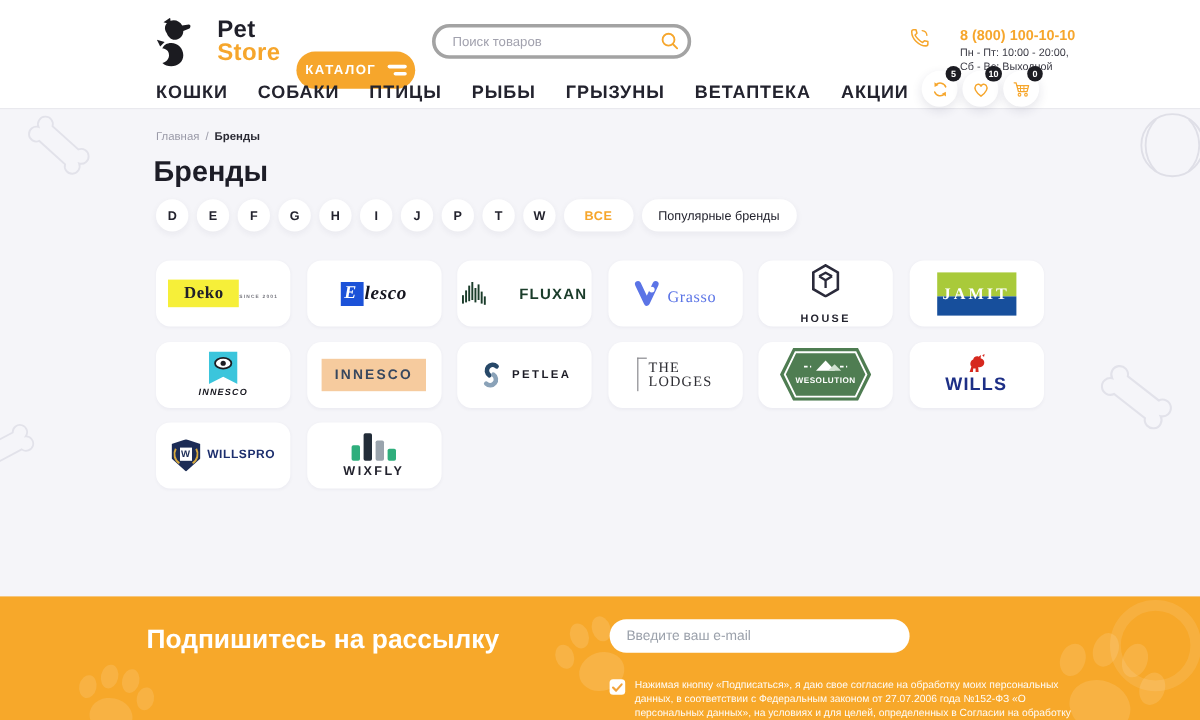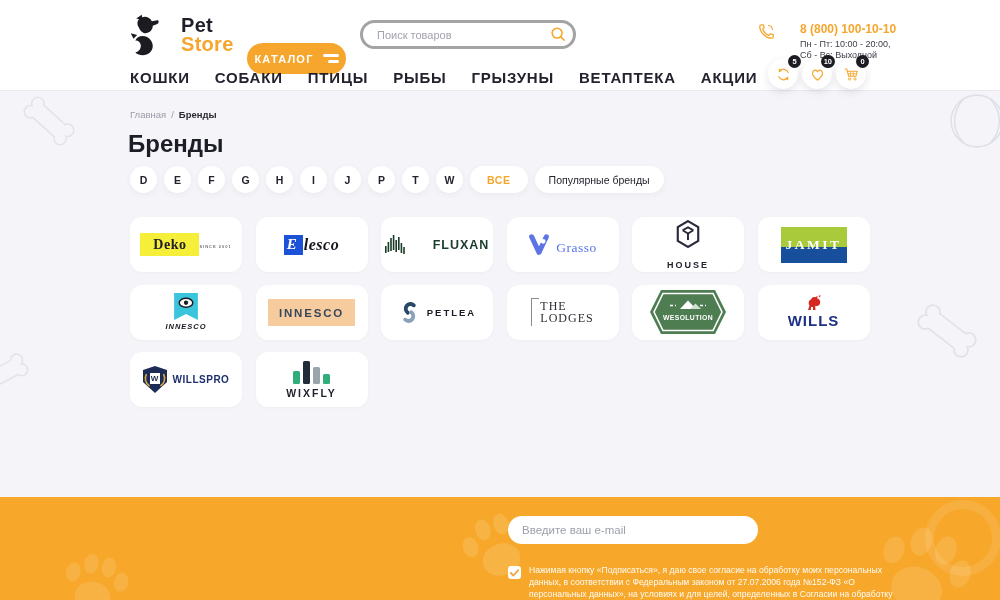--- a/index.html
+++ b/index.html
@@ -392,20 +392,21 @@
           <ellipse cx="8" cy="16" rx="3.6" ry="4.8"></ellipse>
           <ellipse cx="16" cy="10" rx="3.6" ry="5"></ellipse>
           <ellipse cx="25" cy="10" rx="3.6" ry="5"></ellipse>
           <ellipse cx="32.5" cy="16" rx="3.6" ry="4.8"></ellipse>
         </g>
       </svg>
   </div>
   <div class="ring"></div>
 
   <div class="news-heading">
+    <div>Подпишитесь на рассылку</div>
   </div>
 
   <input class="email-input" type="text" placeholder="Введите ваш e-mail" style="">
 
   <div class="consent">
     <span class="cb">
       <svg width="9" height="8" viewBox="0 0 10 8">
           <polyline points="1,4 3.8,6.8 9,1" fill="none" stroke="#f2a33c" stroke-width="2" stroke-linecap="round" stroke-linejoin="round"></polyline>
         </svg>
     </span>

